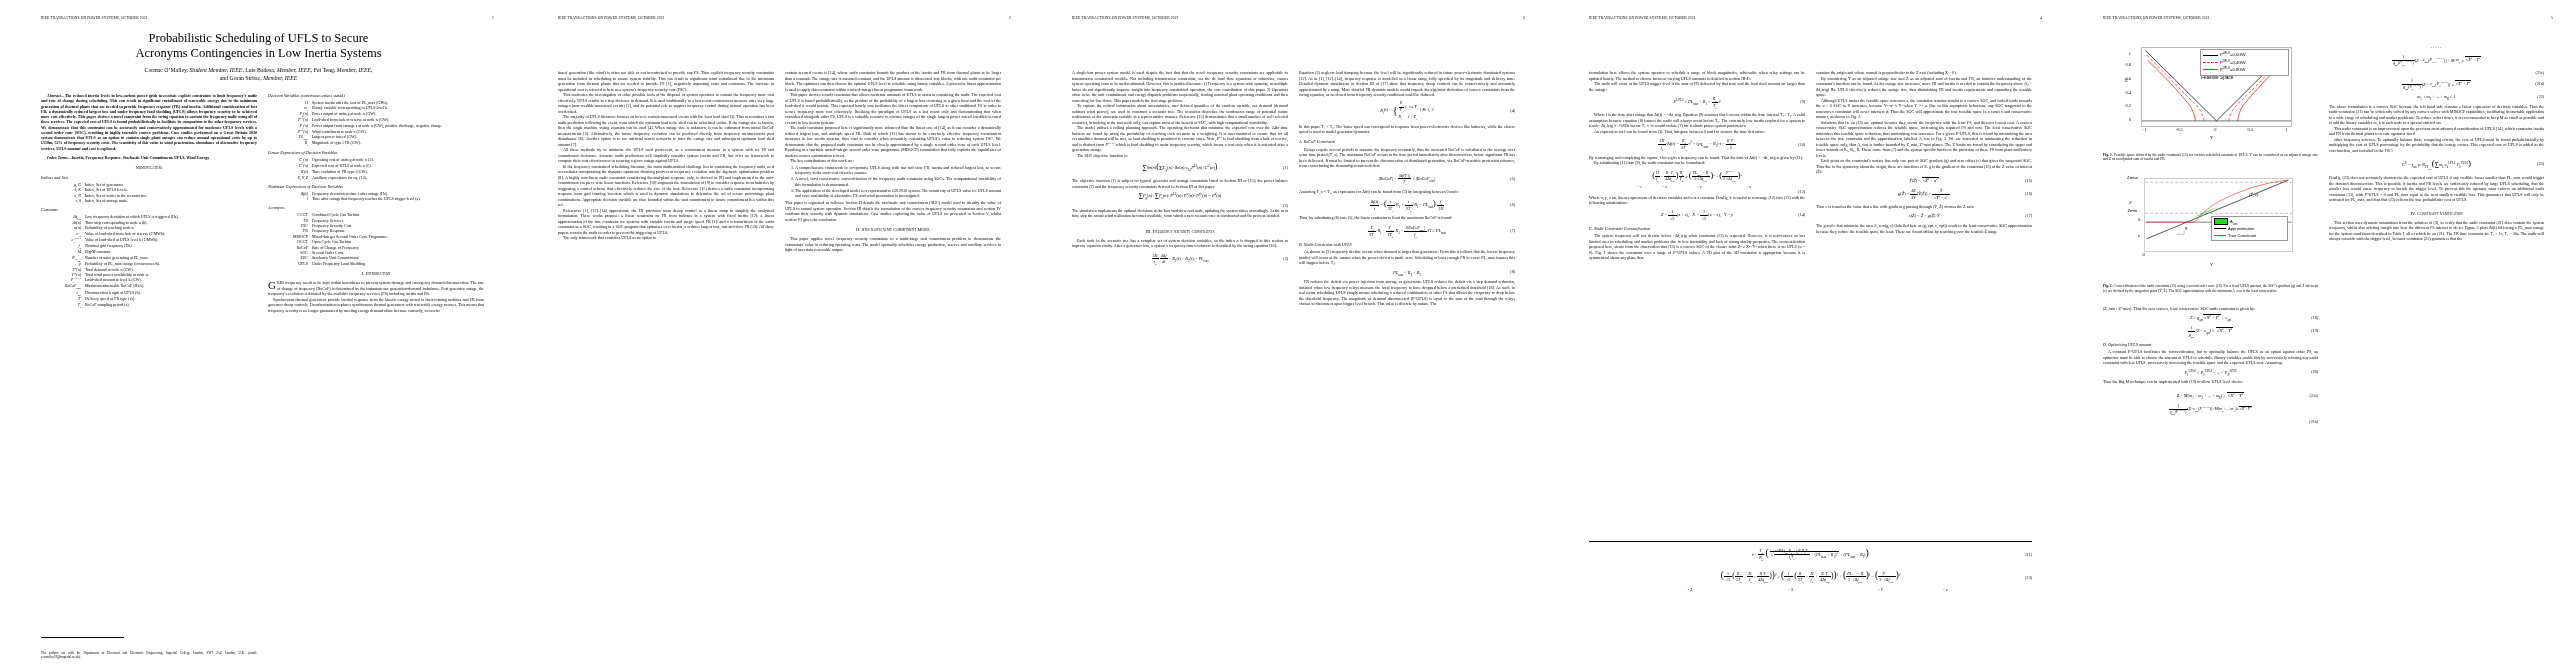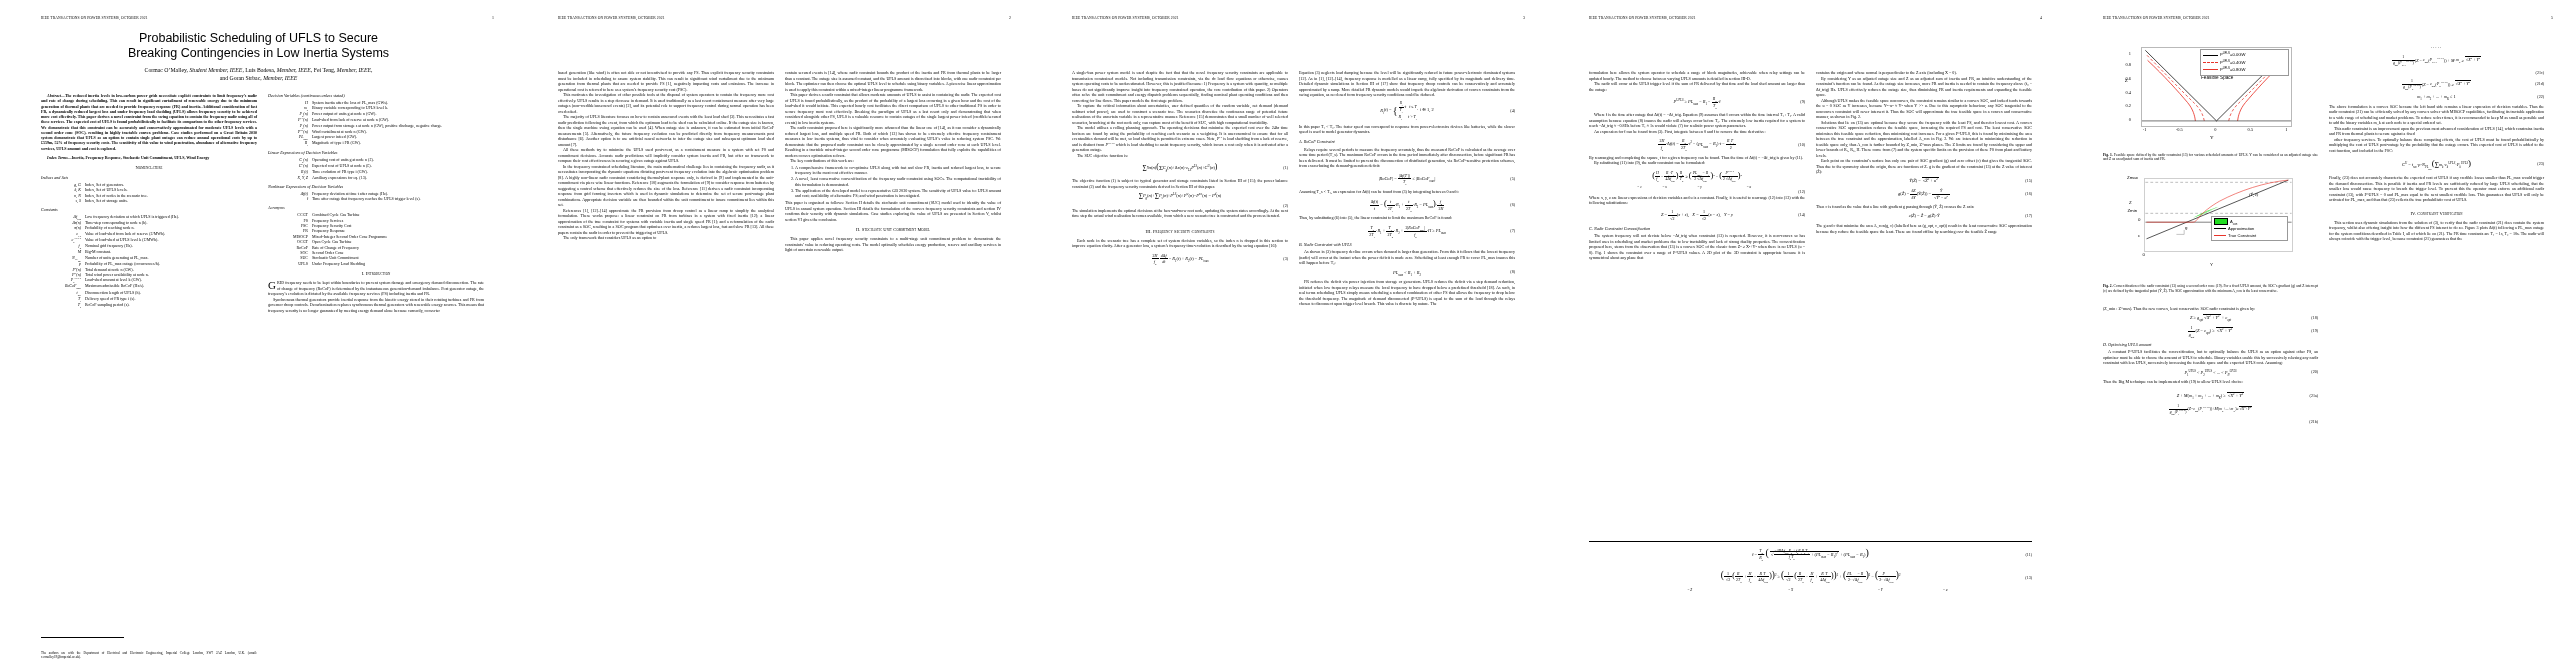--- a/index.html
+++ b/index.html
@@ -4,21 +4,21 @@
 <style>
   html,body{margin:0;padding:0;background:#ffffff;}
   body{width:2576px;height:667px;overflow:hidden;font-family:"Liberation Serif",serif;color:#000;}
   .sheet{position:absolute;top:0;left:0;width:2576px;height:667px;background:#fff;}
   .page{position:absolute;top:0;width:517px;height:667px;background:#fff;}
   #p1{left:0}#p2{left:517px}#p3{left:1031px}#p4{left:1548px}#p5{left:2062px;width:514px}
   .hdr{position:absolute;top:16px;left:41px;right:22px;font-family:"Liberation Serif",serif;
        font-size:3.7px;letter-spacing:0.1px;font-variant:small-caps;white-space:nowrap;}
   .pgno{position:absolute;top:16px;right:23px;font-size:3.9px;}
   .title{position:absolute;top:31px;left:64px;width:389px;text-align:center;
-         font-size:12.5px;line-height:1.18;font-family:Liberation Sans, sans-serif;}
+         font-size:12.5px;line-height:1.18;font-family:Liberation Serif, serif;}
   .authors{position:absolute;top:67px;left:64px;width:389px;text-align:center;font-size:5.8px;line-height:1.3;}
   .authors i{font-style:italic;}
   .col{position:absolute;width:216px;font-size:4.1px;line-height:1.345;text-align:justify;
        hyphens:auto;-webkit-hyphens:auto;}
   .L{left:41px}.R{left:268px}
   .p{margin:0 0 0 0;text-indent:5px;}
   .p.noind{text-indent:0;}
   .abs{font-weight:bold;text-align:justify;font-size:4px;line-height:1.315;text-indent:6.1px;}
   .abs .lead{font-style:italic;}
   .idx{font-weight:bold;text-align:justify;font-size:4px;line-height:1.315;text-indent:6.1px;margin-top:3.9px;}
@@ -70,21 +70,21 @@
 <body>
 
 <div class="sheet">
 
 <div class="page" id="p1">
   <div class="hdr">IEEE TRANSACTIONS ON POWER SYSTEMS, OCTOBER 2021</div>
   <div class="pgno">1</div>
 
   <div class="title">
     <div>Probabilistic Scheduling of UFLS to Secure</div>
-    <div>Breaking Contingencies in Low Inertia Systems</div>
+    <div>Acronyms Contingencies in Low Inertia Systems</div>
   </div>
   <div class="authors">
     <div>Cormac O’Malley, <i>Student Member, IEEE</i>, Luis Badesa, <i>Member, IEEE</i>, Fei Teng, <i>Member, IEEE</i>,</div>
     <div>and Goran Strbac, <i>Member, IEEE</i></div>
   </div>
 
   <div class="col L" style="top:93px;height:517px;">
     <div class="abs"><span class="lead" style="font-style:italic">Abstract—</span><span>The reduced inertia levels in low-carbon power grids necessitate explicit constraints to limit frequency’s nadir and rate of change during scheduling. This can result in significant curtailment of renewable energy due to the minimum generation of thermal plants that are needed to provide frequency response (FR) and inertia. Additional consideration of fast FR, a dynamically reduced largest loss and under frequency load shedding (UFLS) allows frequency security to be achieved more cost effectively. This paper derives a novel constraint from the swing equation to contain the frequency nadir using all of these services. The expected cost of UFLS is found probabilistically to facilitate its comparison to the other frequency services. We demonstrate that this constraint can be accurately and conservatively approximated for moderate UFLS levels with a second order cone (SOC), resulting in highly tractable convex problems. Case studies performed on a Great Britain 2030 system demonstrate that UFLS as an option to contain single plant outages can reduce annual operational costs by up to £559m, 52% of frequency security costs. The sensitivity of this value to wind penetration, abundance of alternative frequency services, UFLS amount and cost is explored.</span></div>
     <div class="idx"><span style="font-style:italic">Index Terms—</span><span>Inertia, Frequency Response, Stochastic Unit Commitment, UFLS, Wind Energy</span></div>
 

